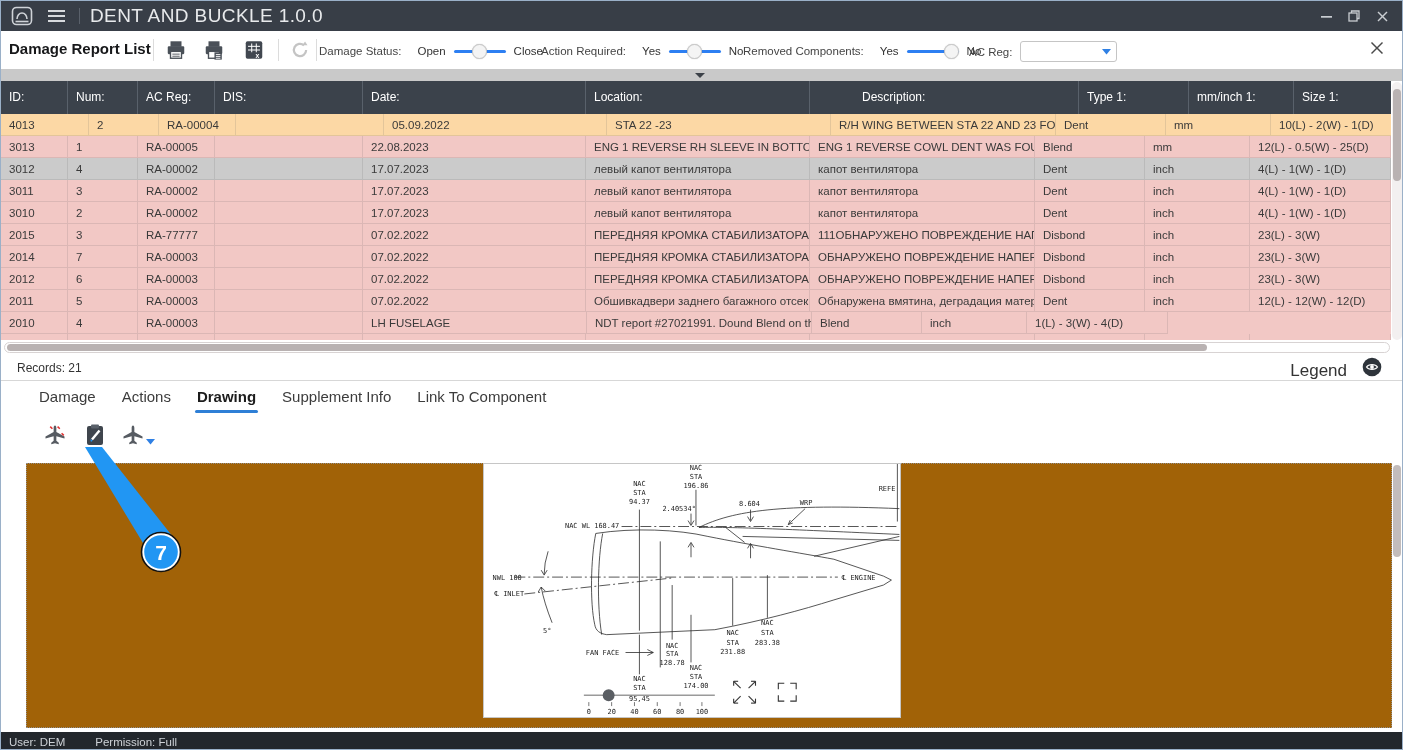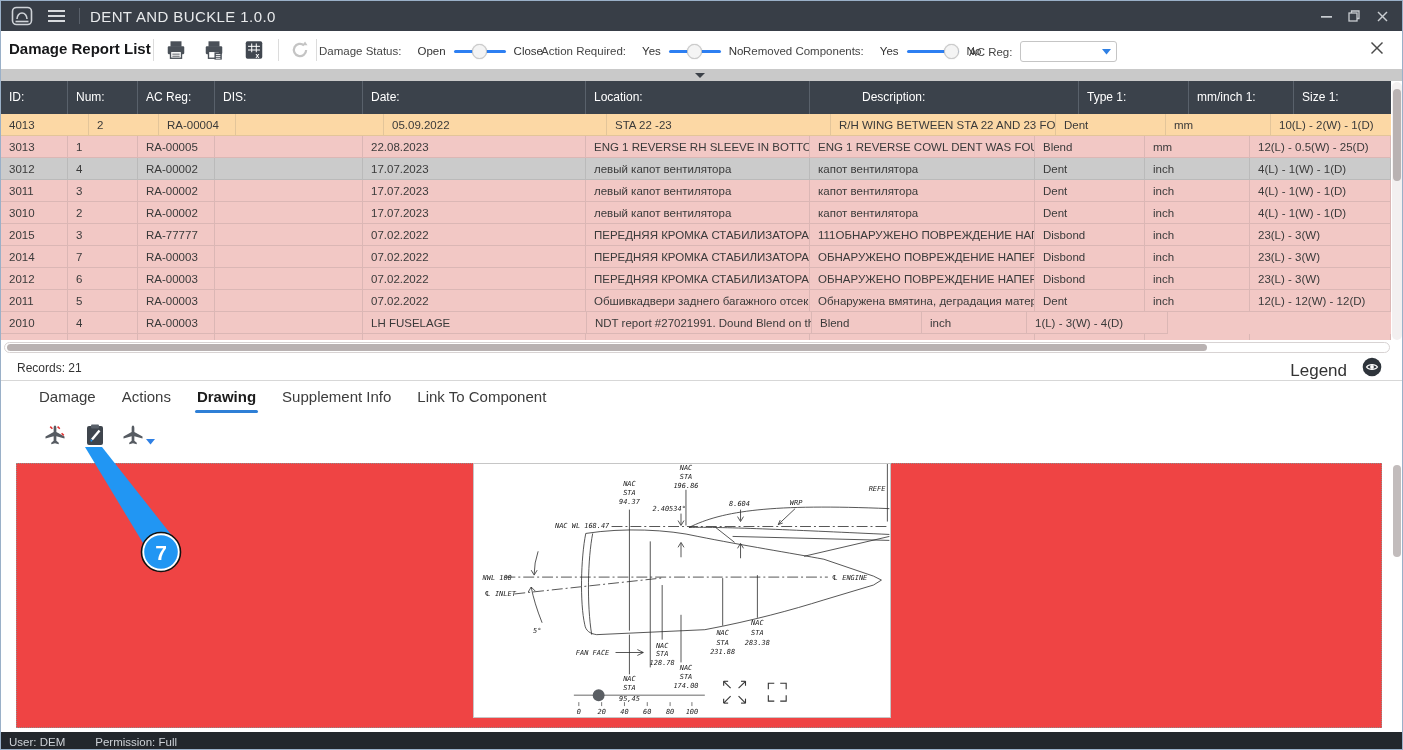--- a/index.html
+++ b/index.html
@@ -9,21 +9,21 @@
          border:1px solid #9ab0c8; }
 
   
   .titlebar { position:absolute; left:0; top:0; width:100%; height:30px; background:#383e47;
               display:flex; align-items:center; color:#e8eaec; }
   .logo { width:26px; height:20px; margin-left:8px; display:flex; align-items:center; justify-content:center; }
   .hamburger { width:26px; height:20px; margin-left:8px; display:flex; flex-direction:column;
                justify-content:center; gap:3px; align-items:center; cursor:pointer; }
   .hamburger i { display:block; width:17px; height:2px; background:#d7dadd; }
   .tb-div { width:1px; height:16px; background:#5a616b; margin:0 10px 0 10px; }
-  .app-title { font-size:15px; letter-spacing:.4px; color:#e8eaec; }
+  .app-title { font-size:19px; letter-spacing:.4px; color:#e8eaec; }
   .win-controls { position:absolute; right:6px; top:0; height:30px; display:flex; align-items:center; }
   .win-btn { width:28px; height:30px; display:flex; align-items:center; justify-content:center; cursor:pointer; }
 
   
   .toolbar { position:absolute; left:0; top:30px; width:100%; height:38px; background:#fff; }
   .tb-title { position:absolute; left:8px; top:9px; font-size:15px; font-weight:bold; color:#17181a; }
   .vsep { position:absolute; top:8px; width:1px; height:22px; background:#dcdcdc; }
   .tool-btn { position:absolute; top:7px; width:26px; height:24px; display:flex; align-items:center;
               justify-content:center; cursor:pointer; }
   .filter { position:absolute; top:12px; height:16px; display:flex; align-items:center; font-size:11.5px; color:#454545; }
@@ -79,22 +79,22 @@
              display:flex; align-items:center; padding-left:38px; gap:26px; }
   .tab { font-size:15px; color:#3c3c3c; cursor:pointer; position:relative; padding-bottom:4px; }
   .tab.active { font-weight:bold; color:#1c1c1c; }
   .tab.active::after { content:""; position:absolute; left:-2px; right:-2px; bottom:-4px; height:3px; background:#2e7fd6; border-radius:2px; }
 
   
   .draw-tools { position:absolute; left:0; top:414px; width:100%; height:46px; background:#fff; }
   .dt-btn { position:absolute; top:8px; cursor:pointer; }
 
   
-  .draw-panel { position:absolute; left:15px; top:462px; width:1366px; height:265px;
-                border:1px dotted #8f8f8f; background:#ef4444; cursor:crosshair;font-style:italic; }
+  .draw-panel { position:absolute; left:25px; top:462px; width:1366px; height:265px;
+                border:1px dotted #8f8f8f; background:#a16207; cursor:crosshair; }
   .engine-img { position:absolute; left:456px; top:-1px; width:418px; height:255px; background:#fff;
                 border:1px solid #c6c6c6; }
   .engine-img svg { display:block; }
   .engine-img text { font-family:"DejaVu Sans Mono","DejaVu Sans",monospace; font-size:7px; fill:#222; }
   .callout-overlay { position:absolute; left:70px; top:438px; width:140px; height:145px; pointer-events:none; }
 
   
   .statusbar { position:absolute; left:0; top:731px; width:100%; height:19px; background:#23272c;
                color:#ced2d7; font-size:11.5px; display:flex; align-items:center; }
   .statusbar .user { margin-left:8px; }

